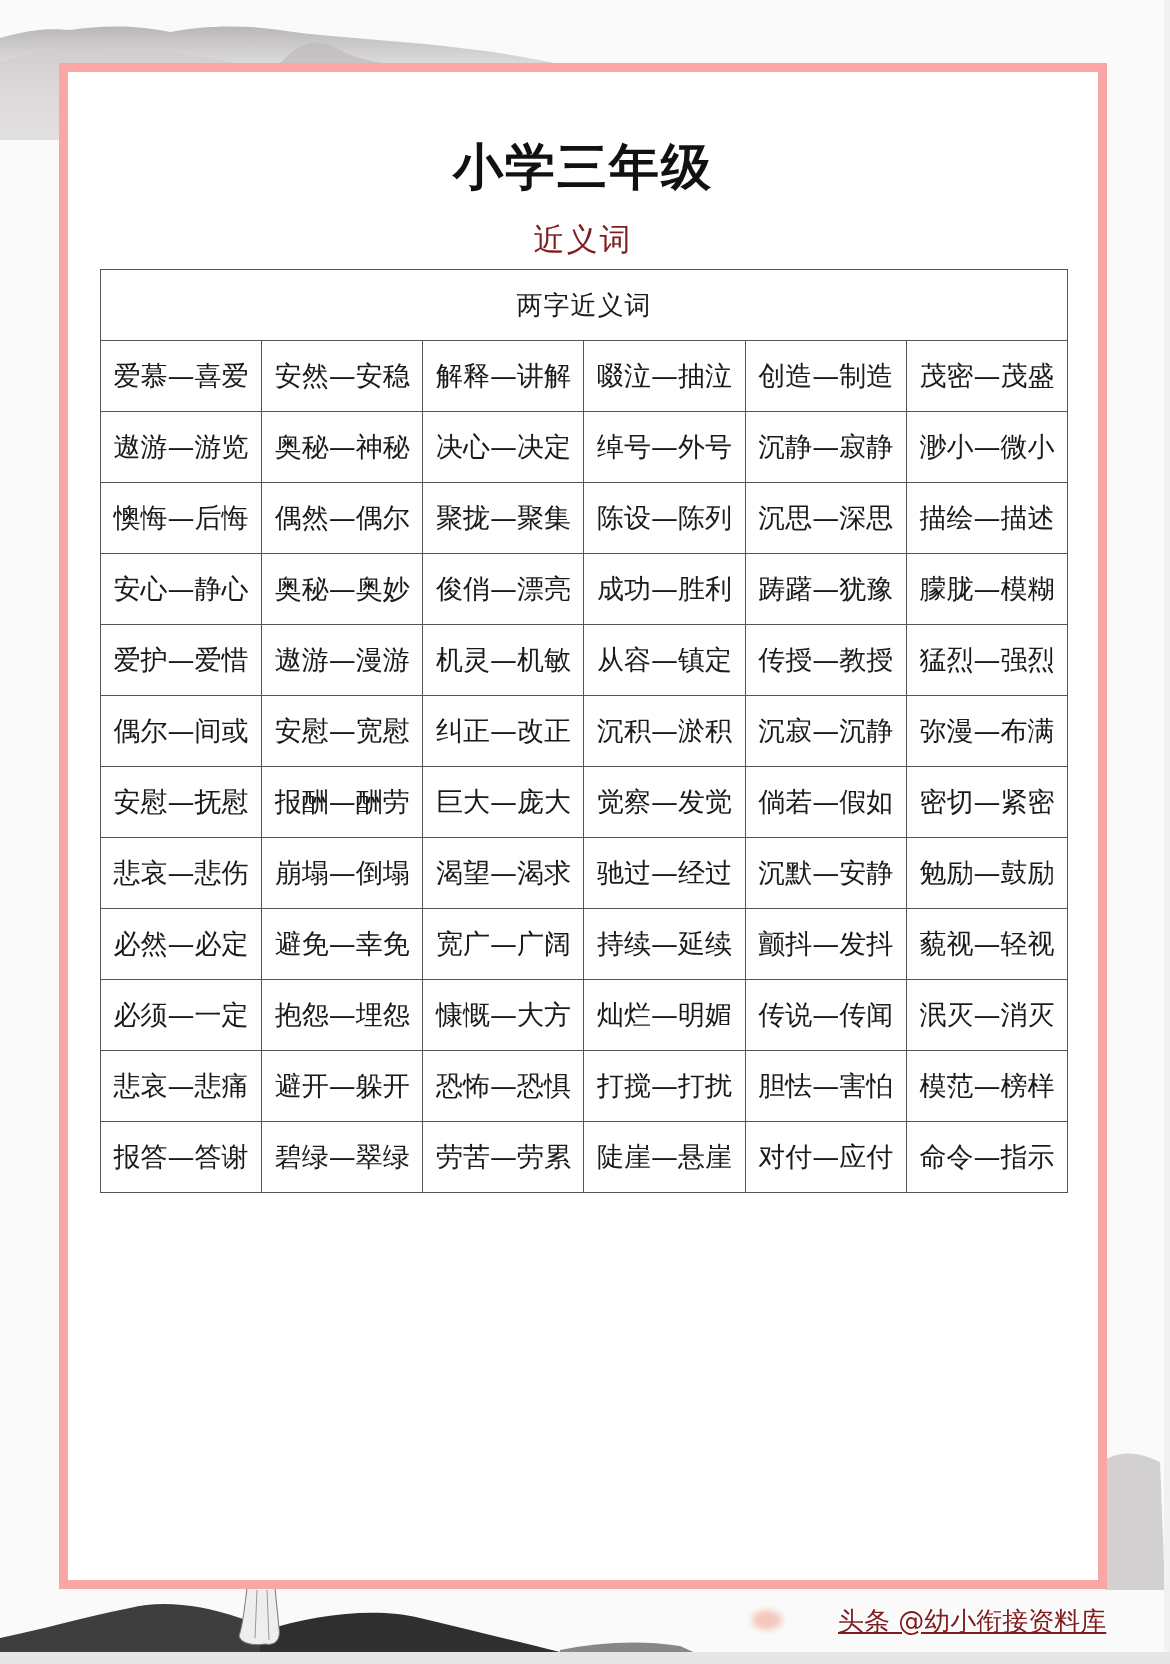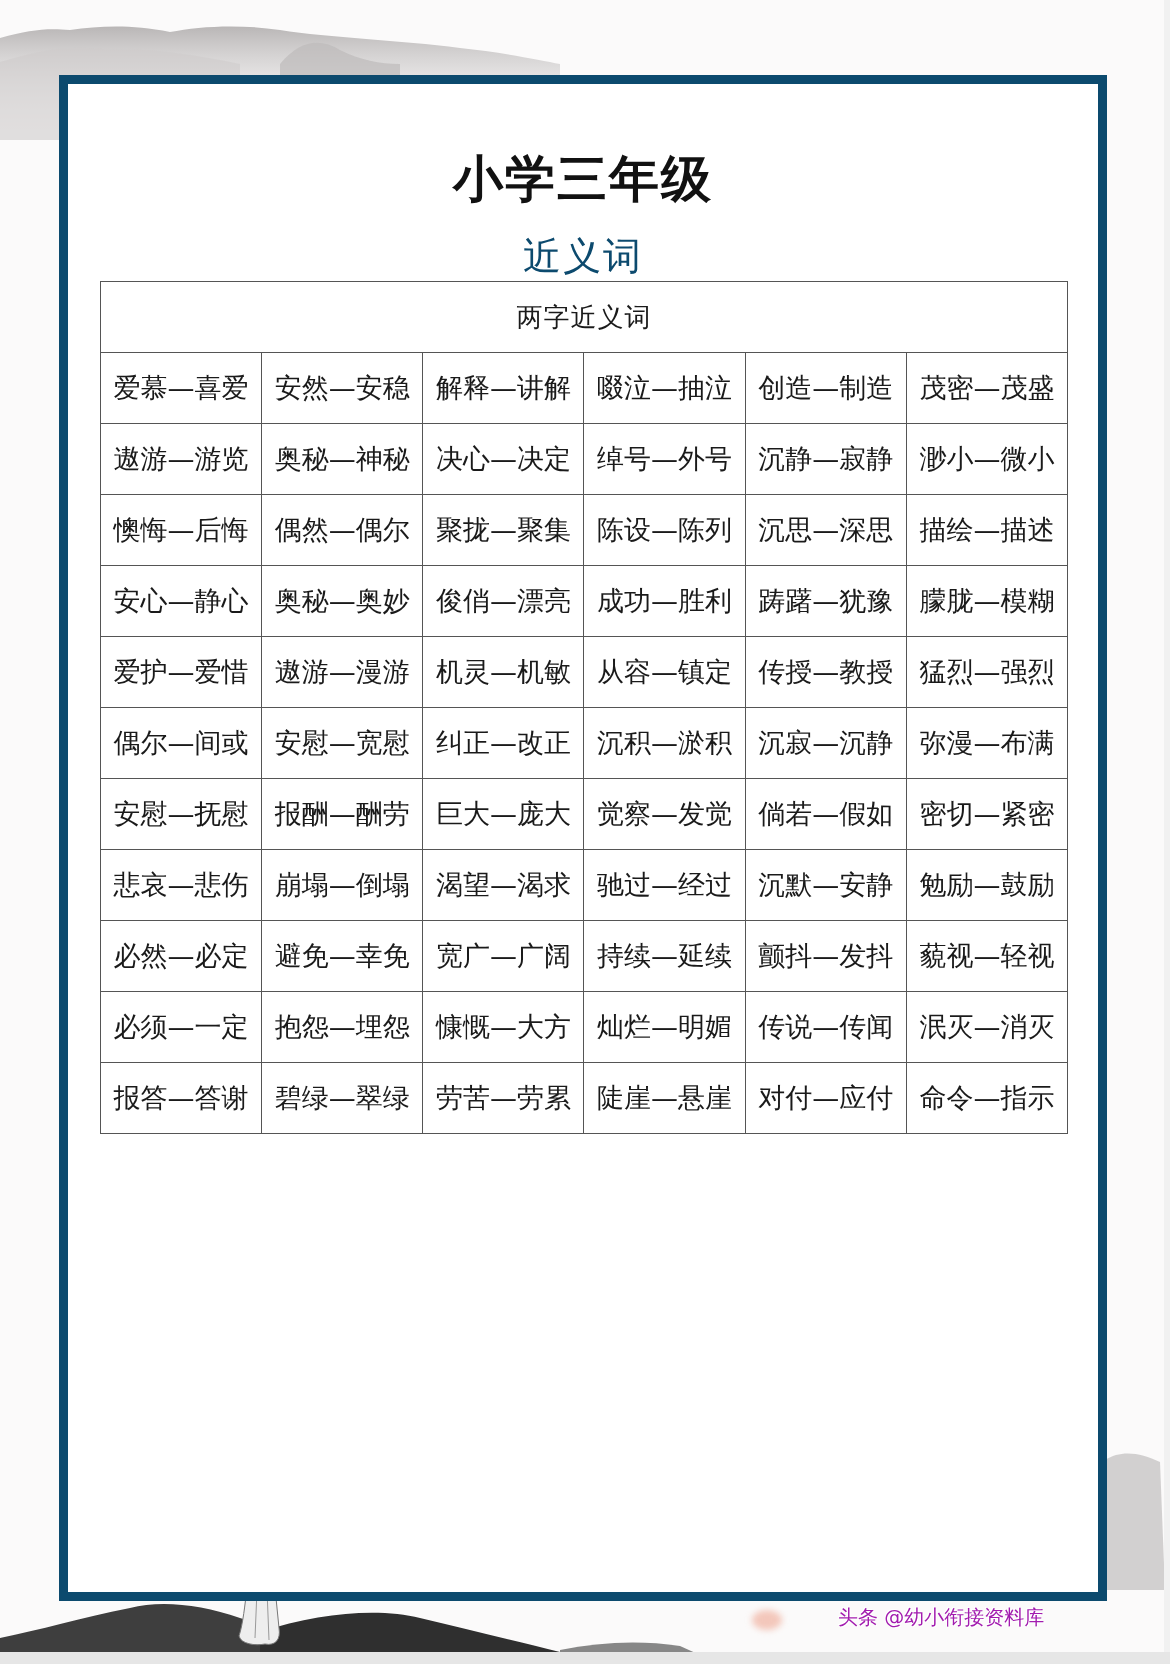--- a/index.html
+++ b/index.html
@@ -19,44 +19,45 @@
   }
   .bottom-strip {
     position: absolute; left: 0; top: 1652px; width: 1170px; height: 12px;
     background: #e6e6e6;
   }
   .right-strip {
     position: absolute; left: 1164px; top: 0; width: 6px; height: 1652px;
     background: #f1f1f1;
   }
   .frame {
-    position: absolute; left: 59px; top: 75px; width: 1030px; height: 1508px;
-    border: 9px solid #0c4a6e; background: #ffffff;
+    position: absolute; left: 59px; top: 63px; width: 1030px; height: 1508px;
+    border: 9px solid #fca5a5; background: #ffffff;
   }
   .title {
     position: absolute; left: 0; right: 0; top: 62px; text-align: center;
     font-size: 50px; font-weight: bold; color: #111; letter-spacing: 2px;
   }
   .subtitle {
     position: absolute; left: 0; right: 0; top: 147px; text-align: center;
-    font-size: 38px; color: #0c4a6e; letter-spacing: 2px;
+    font-size: 31px; color: #7f1d1d; letter-spacing: 2px;
   }
   table.syn {
     position: absolute; left: 32px; top: 197px; width: 968px;
     border-collapse: collapse; table-layout: fixed;
   }
   table.syn td, table.syn th {
     border: 1.5px solid #555; text-align: center; padding: 0;
     font-weight: normal; color: #1a1a1a;
   }
   table.syn th { height: 70px; font-size: 26px; letter-spacing: 1px; }
   table.syn td { height: 70px; font-size: 27px; white-space: nowrap; letter-spacing: 0; }
   .watermark {
-    position: absolute; left: 838px; top: 1604px; font-size: 20px; color: #a21caf;
+    position: absolute; left: 838px; top: 1604px; font-size: 26px; color: #7f1d1d;
     text-shadow: 1px 1px 0 #fff, -1px -1px 0 #fff;
+    text-decoration: underline;
   }
   .robe {
     position: absolute; left: 235px; top: 1588px; width: 55px; height: 60px;
   }
   .blossom {
     position: absolute; left: 752px; top: 1610px; width: 30px; height: 20px;
     border-radius: 50%; background: #f3c7bb; filter: blur(3px);
   }
 </style>
 </head>
@@ -178,20 +179,28 @@
         </tr>
         <tr>
           <td>必须—一定</td>
           <td>抱怨—埋怨</td>
           <td>慷慨—大方</td>
           <td>灿烂—明媚</td>
           <td>传说—传闻</td>
           <td>泯灭—消灭</td>
         </tr>
         <tr>
+          <td>悲哀—悲痛</td>
+          <td>避开—躲开</td>
+          <td>恐怖—恐惧</td>
+          <td>打搅—打扰</td>
+          <td>胆怯—害怕</td>
+          <td>模范—榜样</td>
+        </tr>
+        <tr>
           <td>报答—答谢</td>
           <td>碧绿—翠绿</td>
           <td>劳苦—劳累</td>
           <td>陡崖—悬崖</td>
           <td>对付—应付</td>
           <td>命令—指示</td>
         </tr>
       </tbody>
   </table>
 </div>

